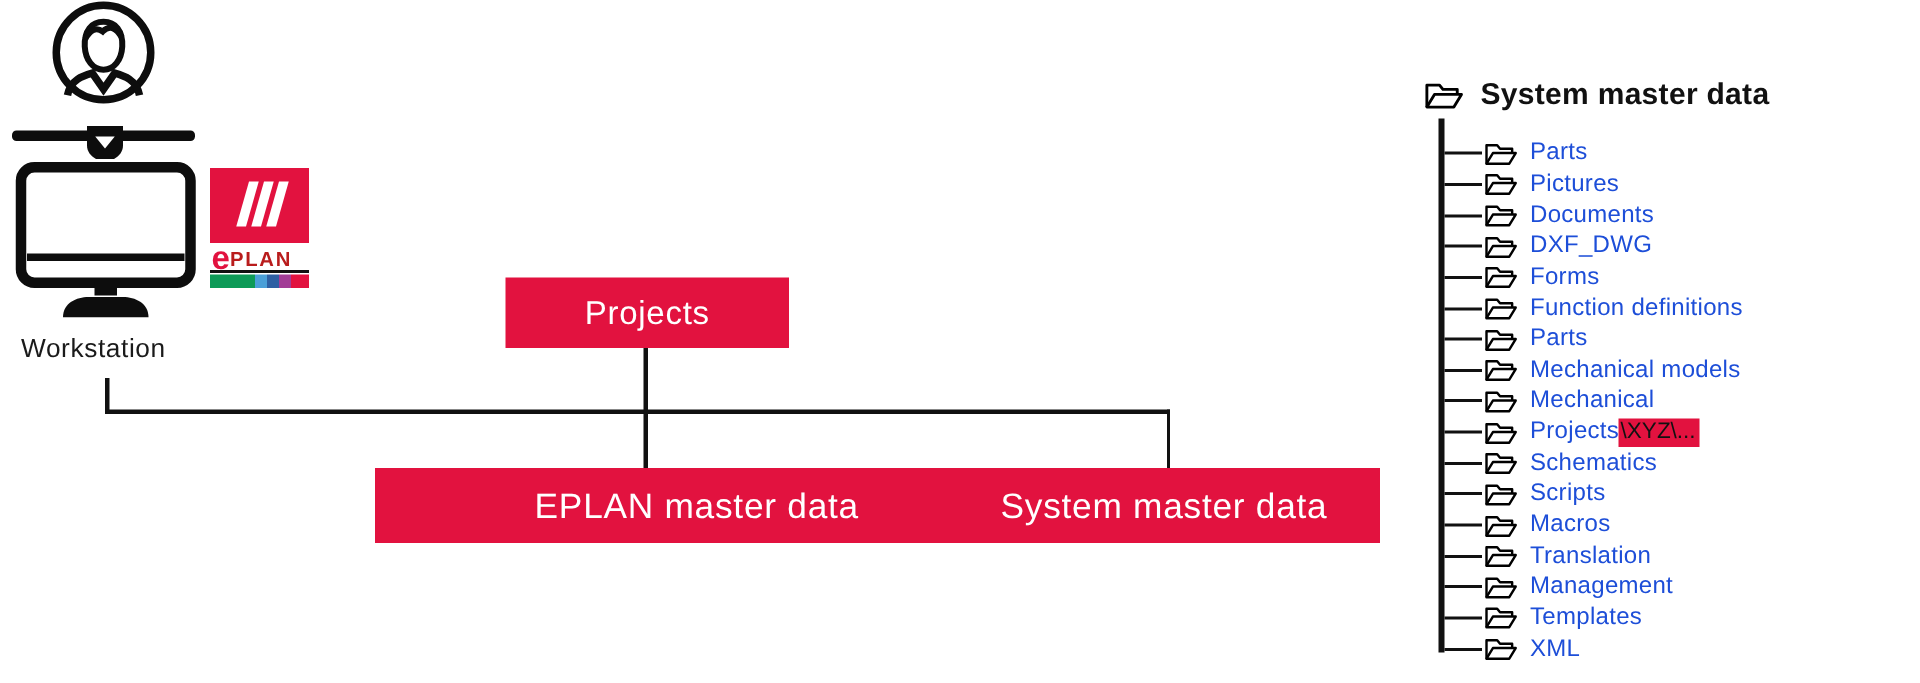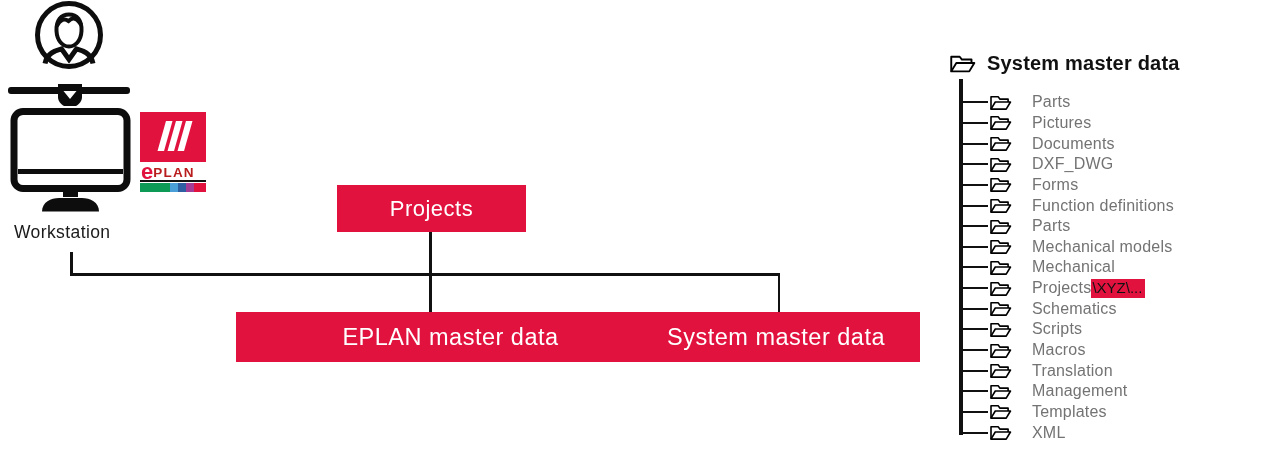--- a/index.html
+++ b/index.html
@@ -19,21 +19,21 @@
   
   .node {
     position:absolute;
     background:var(--accent,#E2123F);
     color:#fff;
     display:flex; align-items:center; justify-content:center;
     letter-spacing:0.5px;
     white-space:nowrap;
   }
   .node-settings { left:337px; top:185px; width:189px; height:47px; font-size:22px; }
-  .node-eplan    { left:236px; top:312px; width:429px; height:50px; font-size:23.5px; }
+  .node-eplan    { left:250px; top:312px; width:429px; height:50px; font-size:23.5px; }
   .node-system   { left:632px; top:312px; width:288px; height:50px; font-size:23.5px; }
 
   
   .ws-icon { left:8px; top:0px; }
   .ws-label { left:14px; top:222px; font-size:17.5px; letter-spacing:0.4px; color:#1a1a1a; }
 
   
   .logo { left:140px; top:112px; width:66px; }
   .logo-square { width:66px; height:50px; background:var(--accent,#E2123F); }
   .logo-text {
@@ -51,21 +51,21 @@
   .tree-header {
     left:948px; top:52px;
     display:flex; align-items:center;
   }
   .tree-title { font-size:20px; font-weight:bold; margin-left:11px; letter-spacing:0.2px; white-space:nowrap; }
   .trunk { left:959px; top:79px; width:4px; height:356px; }
   .tree-rows { left:963px; top:92px; display:flex; flex-direction:column; }
   .tree-row { height:20.65px; display:flex; align-items:center; }
   .branch { width:25px; height:2px; background:#111; flex:none; }
   .folder-icon { flex:none; margin-left:1px; display:flex; align-items:center; }
-  .tree-label { font-size:16px; margin-left:20px; white-space:nowrap; color:#737373; letter-spacing:0.2px; }
+  .tree-label { font-size:16px; margin-left:8px; white-space:nowrap; color:#1d4ed8; letter-spacing:0.2px; }
   .chip {
     background:var(--accent,#E2123F);
     color:#111;
     font-size:15px;
     line-height:18px;
     padding:0 3px 1px 1px;
     white-space:nowrap;
   }
 </style>
 </head>

